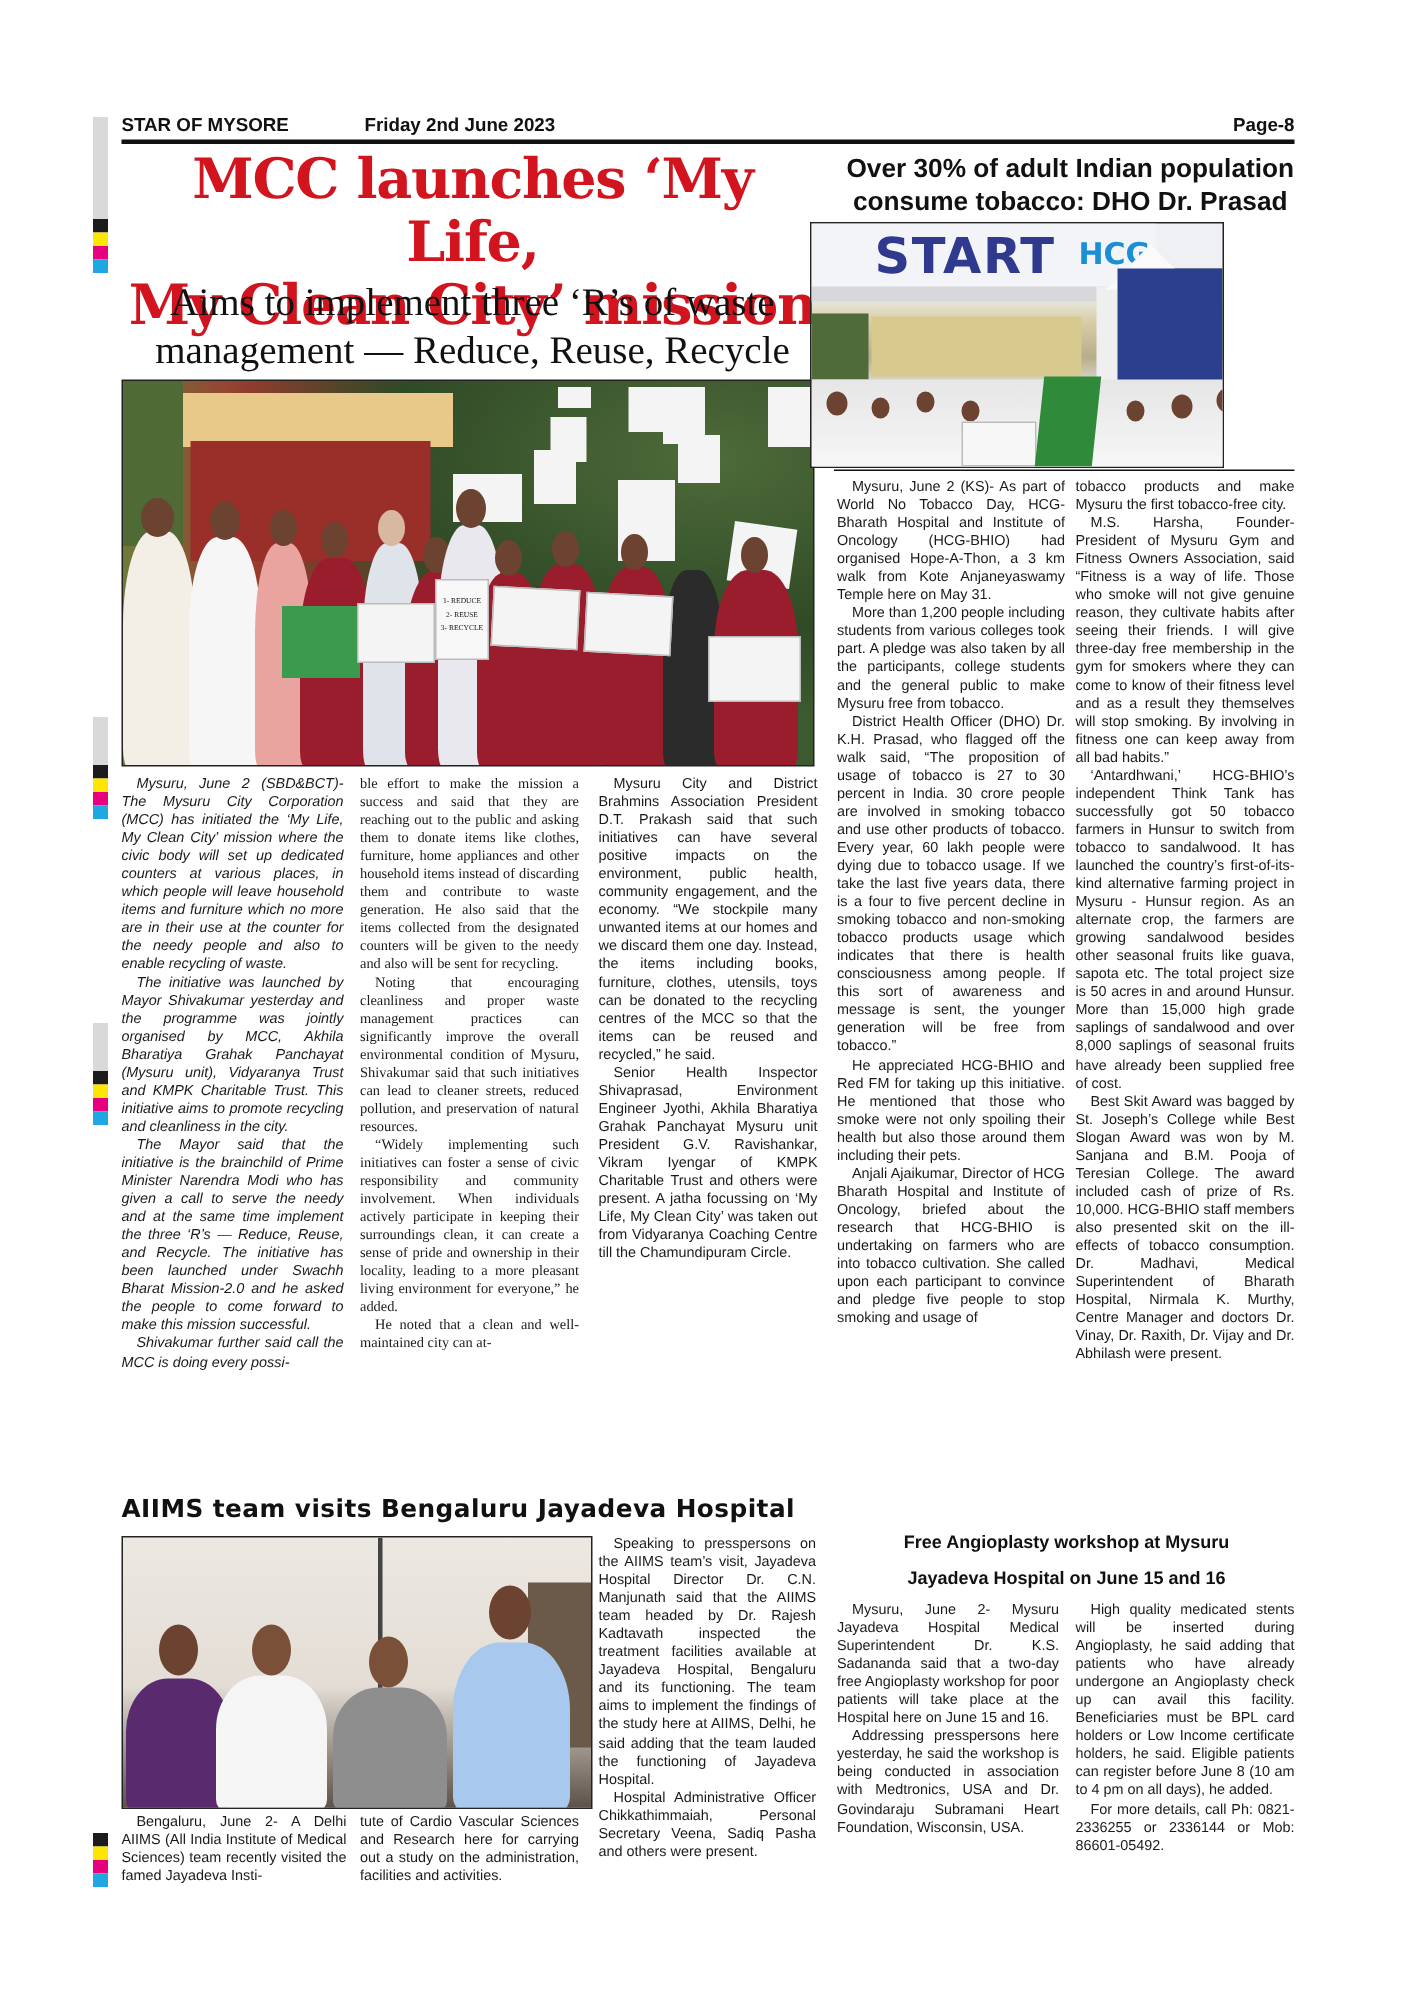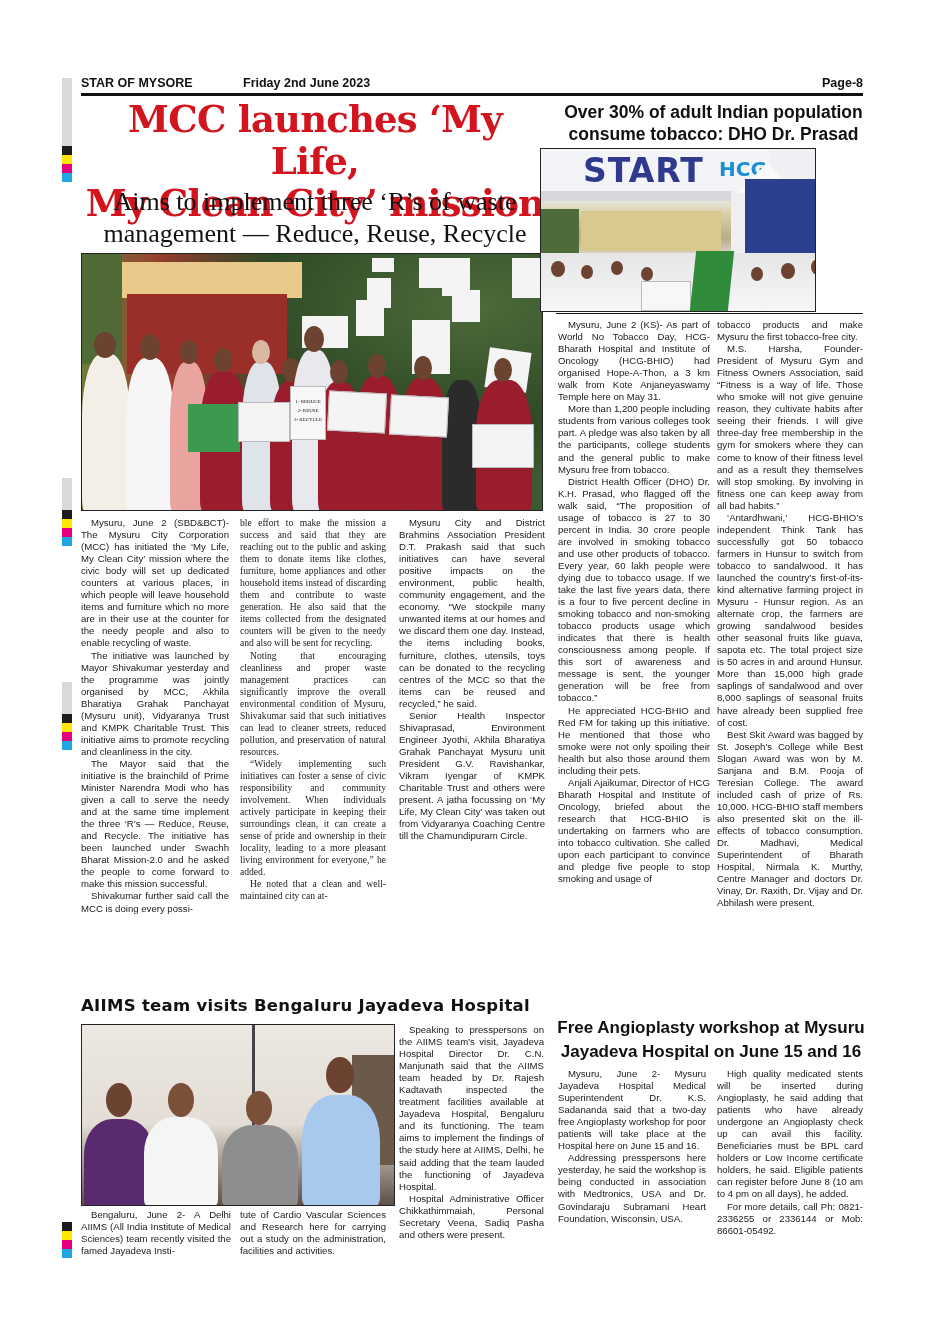--- a/index.html
+++ b/index.html
@@ -68,21 +68,21 @@
   .hcg-head { position: absolute; left: 556px; top: 101px; width: 315px; text-align: center;
     font-weight: bold; font-size: 17.5px; line-height: 22px; color: #111; }
 
   .top-rule-right { position: absolute; left: 556px; top: 313px; width: 307px; height: 1px; background: #111; }
 
   .aiims-head { position: absolute; left: 81px; top: 995px; width: 462px;
     font-family: "DejaVu Sans", sans-serif; font-weight: bold; font-size: 16.5px; line-height: 22px;
     letter-spacing: 0.3px; color: #111; white-space: nowrap; }
 
   .angio-head { position: absolute; left: 556px; top: 1016px; width: 310px; text-align: center;
-    font-weight: bold; font-size: 17px; line-height: 24px; color: #111; }
+    font-weight: bold; font-size: 12px; line-height: 24px; color: #111; }
 </style>
 </head>
 <body>
 
 <div class="regbar" style="top:78px;">
   <div class="gray" style="height:68px;"></div>
     <div class="k"></div>
     <div class="y"></div>
     <div class="m"></div>
     <div class="c"></div>
@@ -171,21 +171,21 @@
   <div class="abs" style="left:208px;top:132px;width:36px;height:54px;background:#f8f8f8;border:1px solid #bbb;font-size:5px;line-height:9px;padding-top:10px;text-align:center;font-family:'Liberation Serif',serif;">
     <div>1- REDUCE</div>
     <div>2- REUSE</div>
     <div>3- RECYCLE</div>
   </div>
   <div class="abs" style="left:246px;top:138px;width:58px;height:40px;background:#f4f4f4;border:1px solid #bbb;transform:rotate(3deg);"></div>
   <div class="abs" style="left:308px;top:142px;width:58px;height:40px;background:#f4f4f4;border:1px solid #bbb;transform:rotate(3deg);"></div>
   <div class="abs" style="left:390px;top:170px;width:62px;height:44px;background:#f4f4f4;border:1px solid #bbb;"></div>
 </div>
 
-<div class="col" style="left:81px;top:517px;width:148px;">
+<div class="col" style="left:81px;top:517px;width:148px;font-style:italic;">
   <p>Mysuru, June 2 (SBD&amp;BCT)- The Mysuru City Corporation (MCC) has initiated the ‘My Life, My Clean City’ mission where the civic body will set up dedicated counters at various places, in which people will leave household items and furniture which no more are in their use at the counter for the needy people and also to enable recycling of waste.</p>
   <p>The initiative was launched by Mayor Shivakumar yesterday and the programme was jointly organised by MCC, Akhila Bharatiya Grahak Panchayat (Mysuru unit), Vidyaranya Trust and KMPK Charitable Trust. This initiative aims to promote recycling and cleanliness in the city.</p>
   <p>The Mayor said that the initiative is the brainchild of Prime Minister Narendra Modi who has given a call to serve the needy and at the same time implement the three ‘R’s — Reduce, Reuse, and Recycle. The initiative has been launched under Swachh Bharat Mission-2.0 and he asked the people to come forward to make this mission successful.</p>
   <p>Shivakumar further said call the MCC is doing every possi-</p>
 </div>
 <div class="col" style="left:240px;top:517px;width:146px;font-family:Liberation Serif, serif;">
   <p style="text-indent:0">ble effort to make the mission a success and said that they are reaching out to the public and asking them to donate items like clothes, furniture, home appliances and other household items instead of discarding them and contribute to waste generation. He also said that the items collected from the designated counters will be given to the needy and also will be sent for recycling.</p>
   <p>Noting that encouraging cleanliness and proper waste management practices can significantly improve the overall environmental condition of Mysuru, Shivakumar said that such initiatives can lead to cleaner streets, reduced pollution, and preservation of natural resources.</p>
   <p>“Widely implementing such initiatives can foster a sense of civic responsibility and community involvement. When individuals actively participate in keeping their surroundings clean, it can create a sense of pride and ownership in their locality, leading to a more pleasant living environment for everyone,” he added.</p>
   <p>He noted that a clean and well-maintained city can at-</p>

